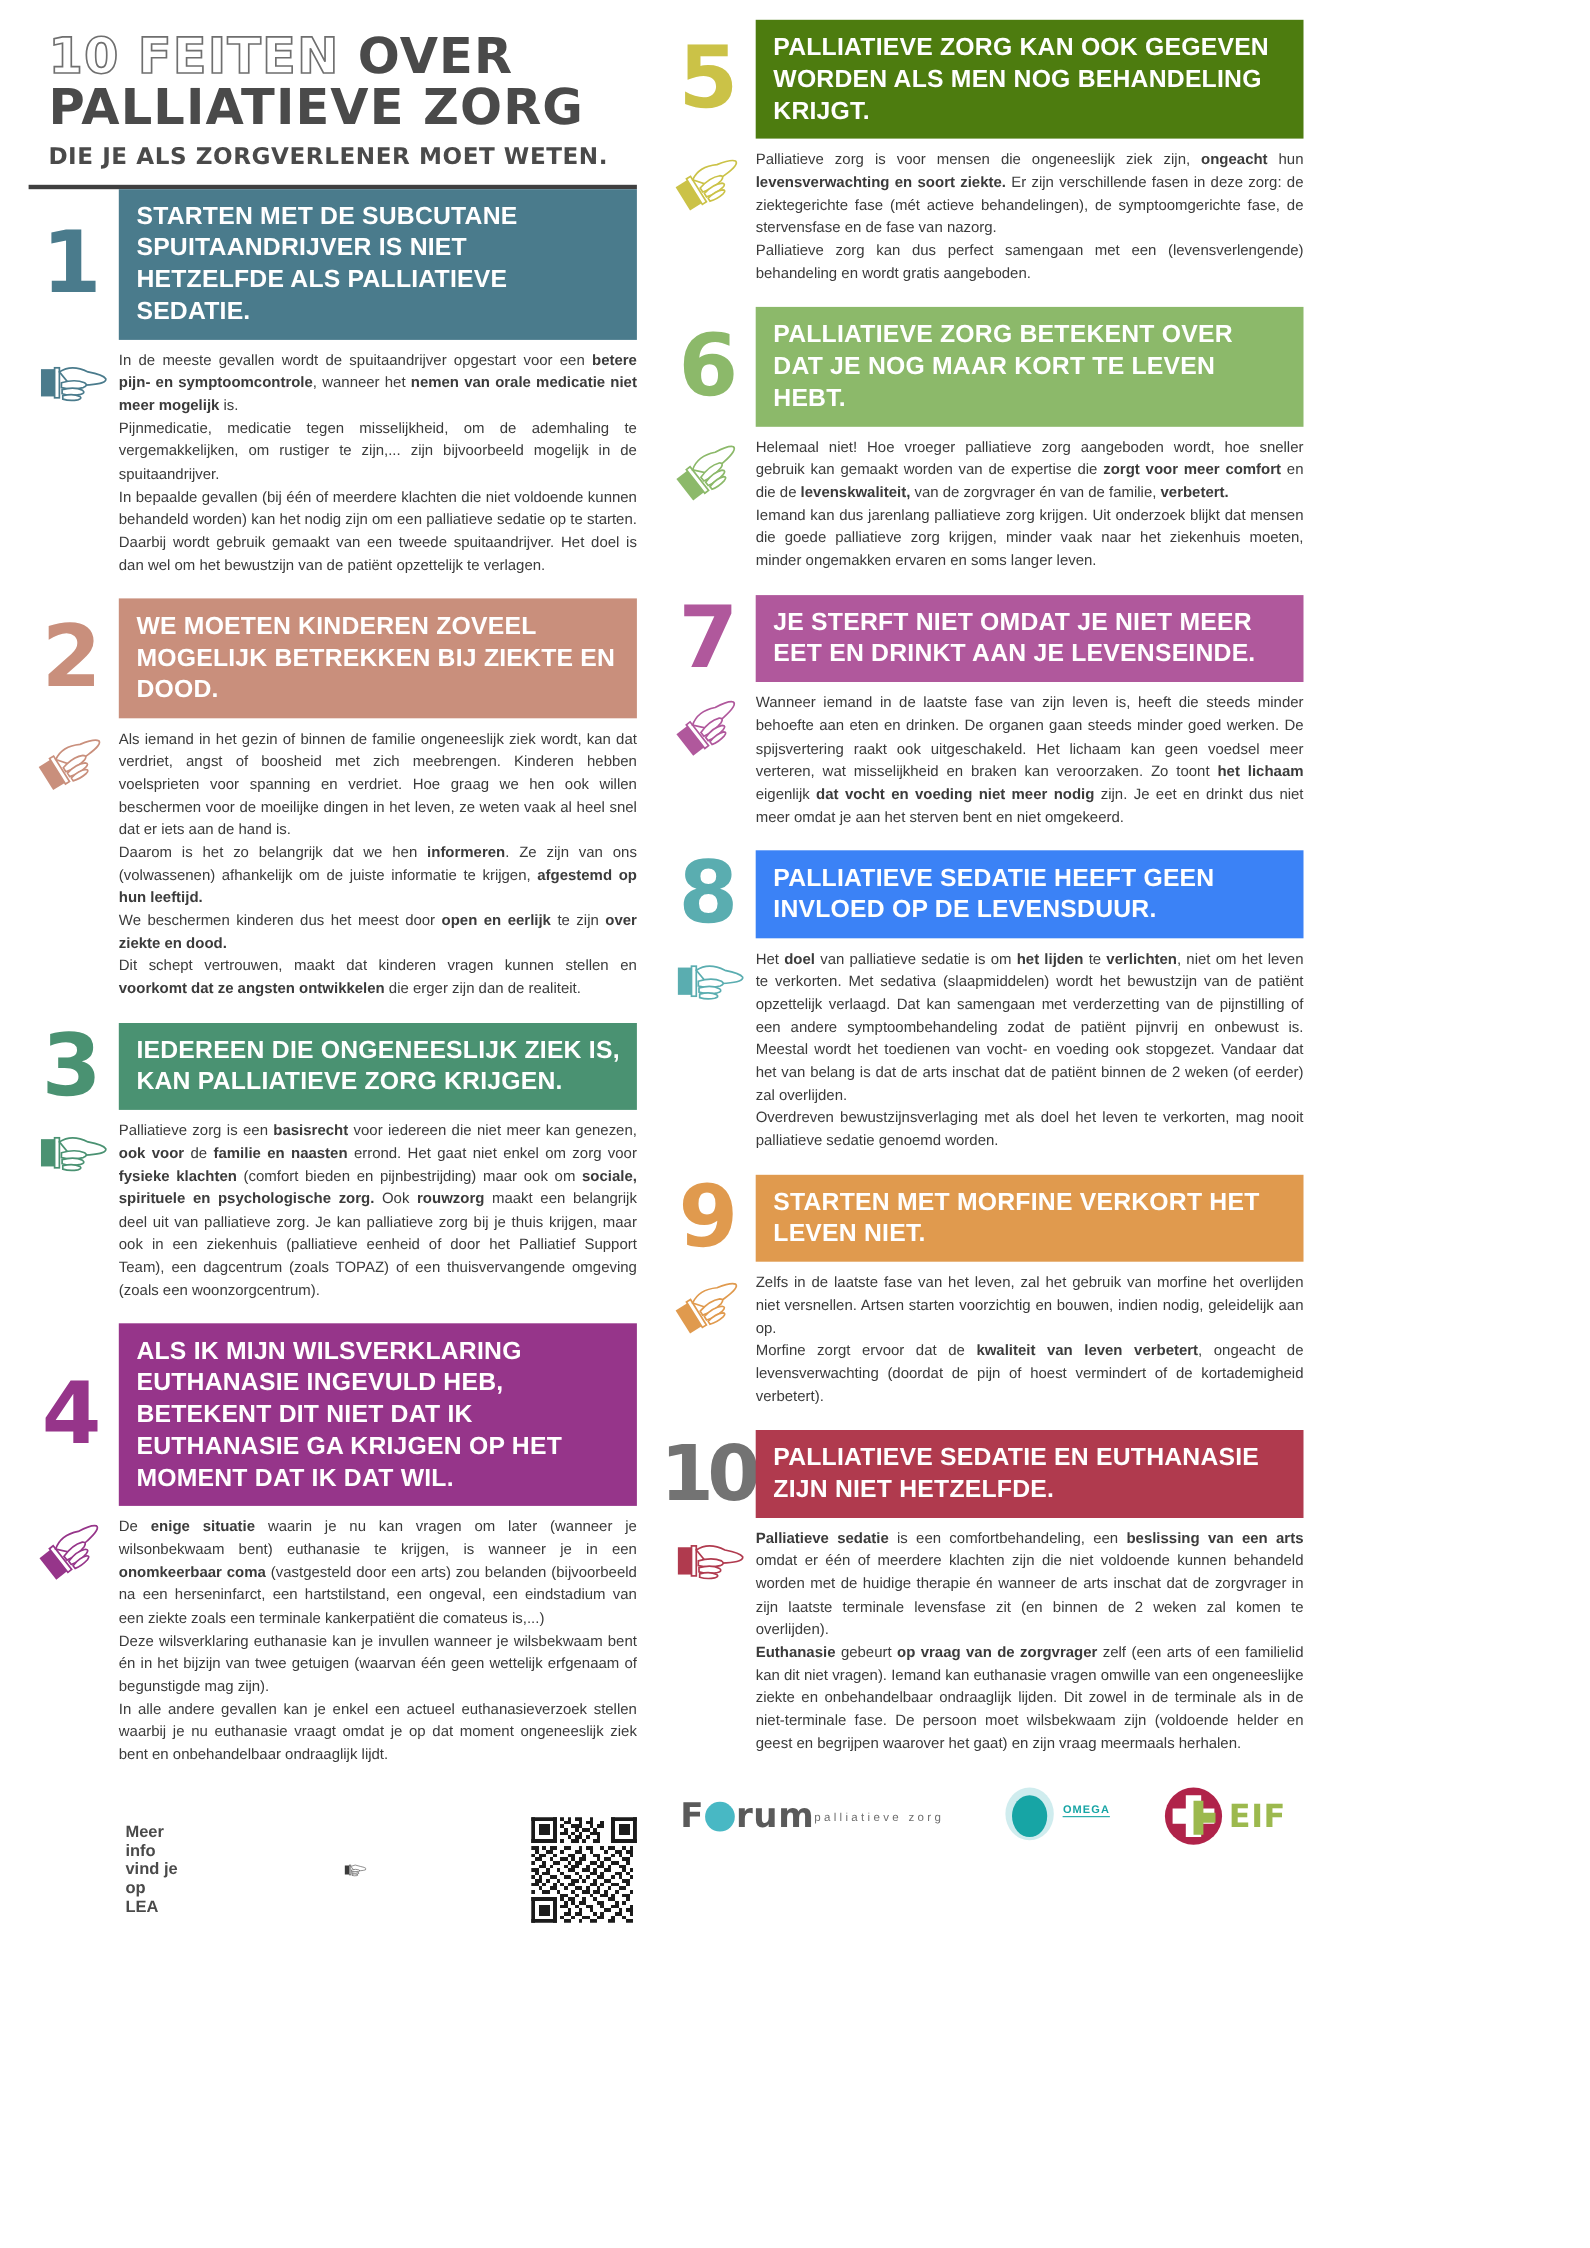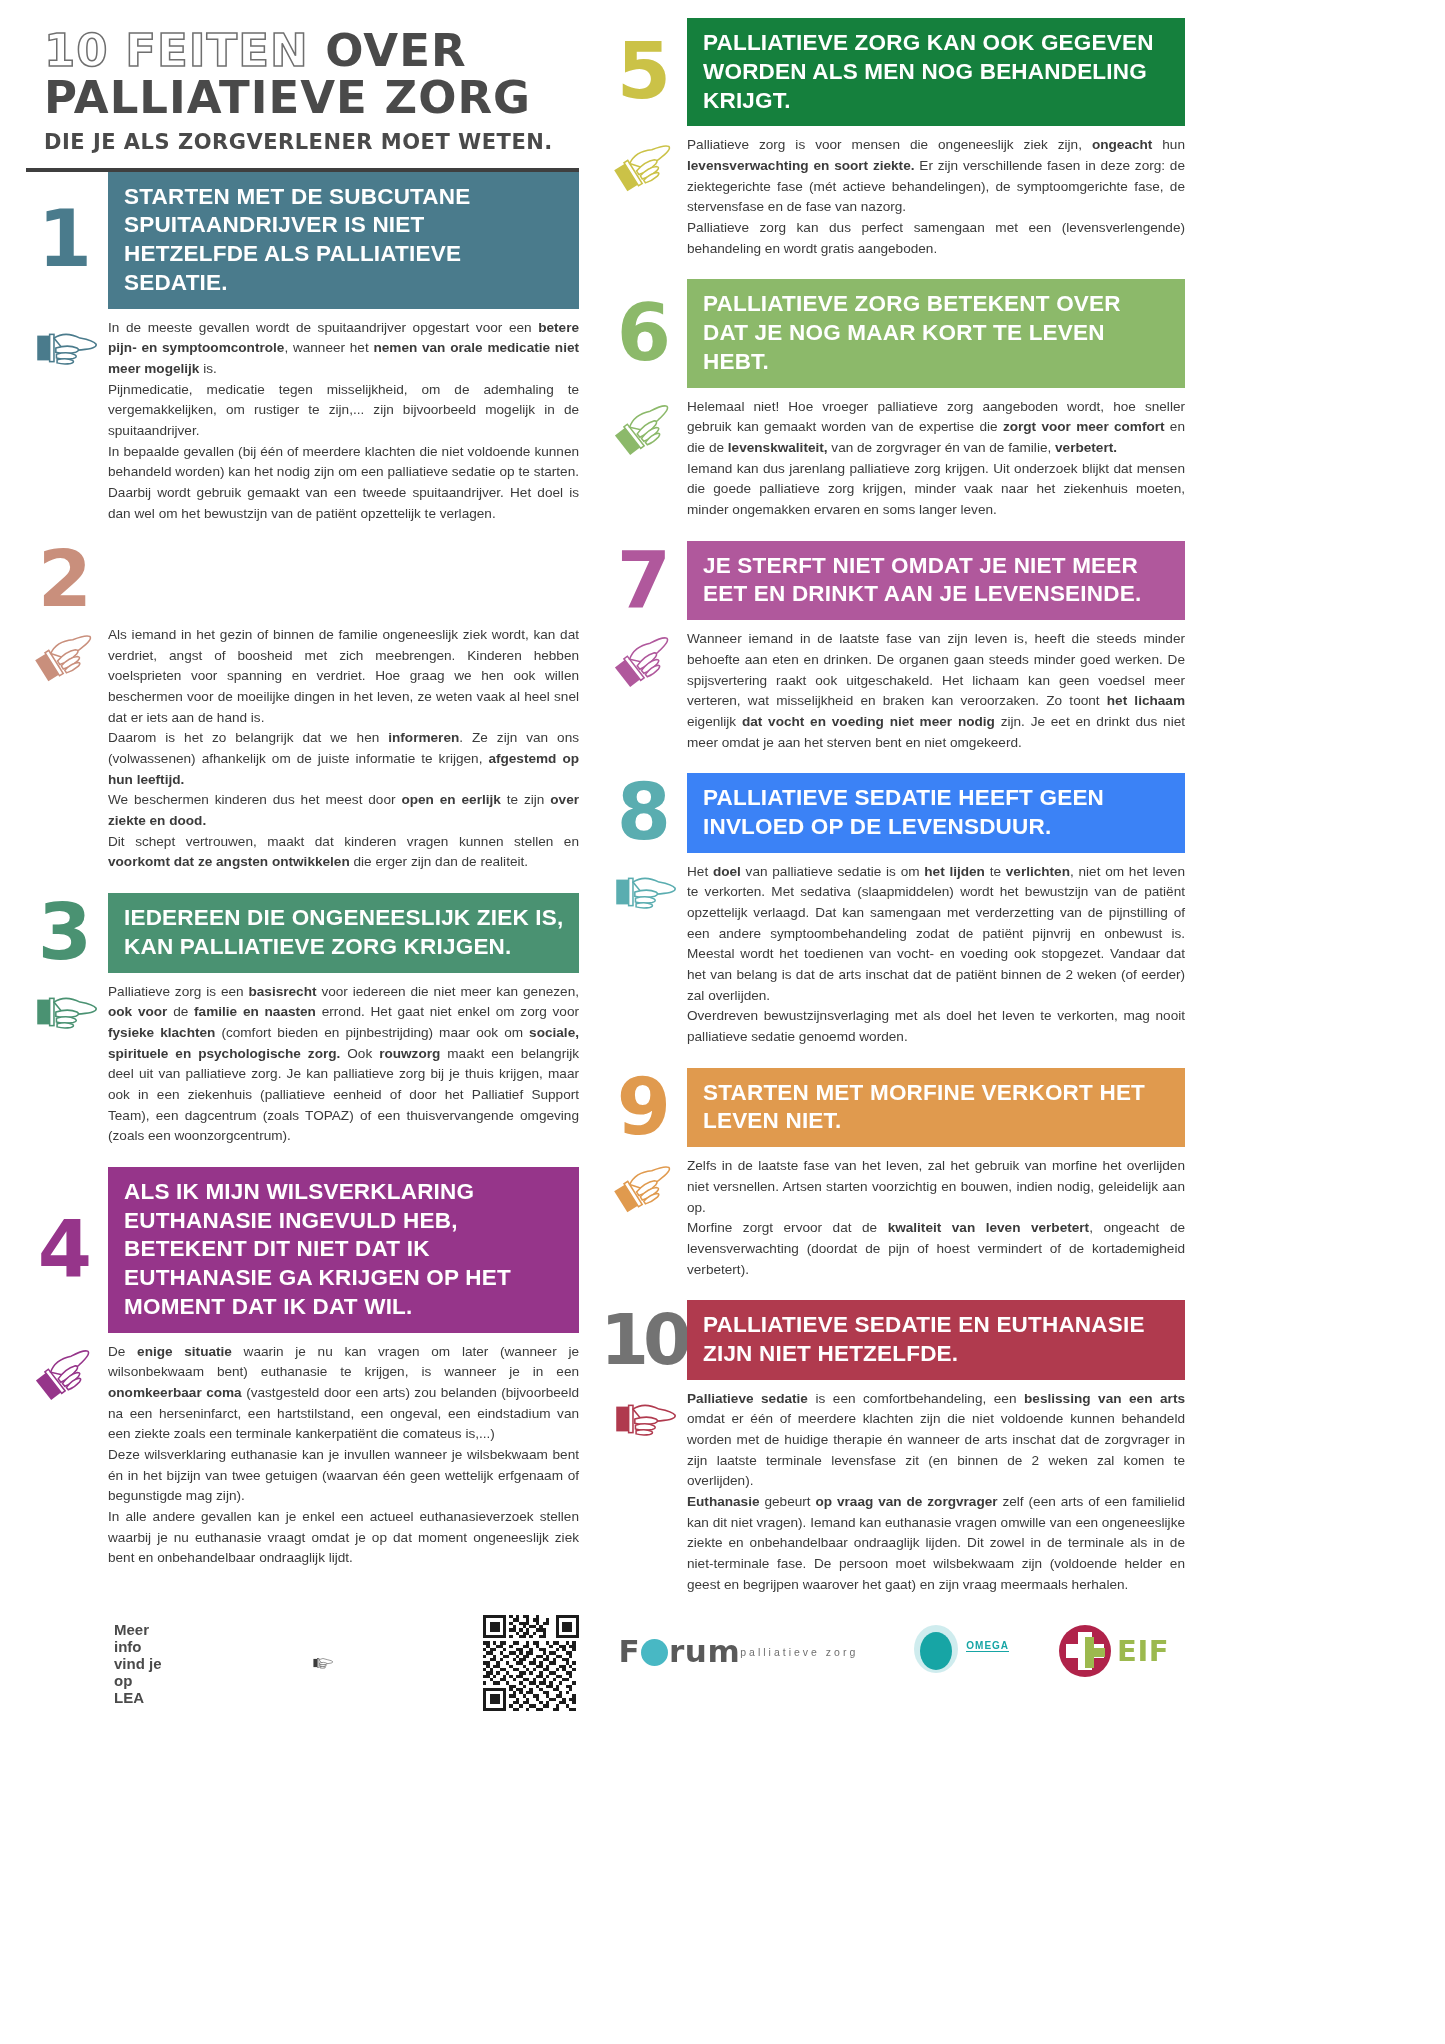--- a/index.html
+++ b/index.html
@@ -110,20 +110,21 @@
       <div class="para">
                 <p>In de meeste gevallen wordt de spuitaandrijver opgestart voor een <b>betere pijn- en symptoomcontrole</b>, wanneer het <b>nemen van orale medicatie niet meer mogelijk</b> is.<br>Pijnmedicatie, medicatie tegen misselijkheid, om de ademhaling te vergemakkelijken, om rustiger te zijn,... zijn bijvoorbeeld mogelijk in de spuitaandrijver.<br>In bepaalde gevallen (bij één of meerdere klachten die niet voldoende kunnen behandeld worden) kan het nodig zijn om een palliatieve sedatie op te starten. Daarbij wordt gebruik gemaakt van een tweede spuitaandrijver. Het doel is dan wel om het bewustzijn van de patiënt opzettelijk te verlagen.</p>
               </div>
     </div>
           </div>
           <div class="fact">
             <div class="fact-head">
       <div class="numwrap">
         <div class="num" style="color:#c98f7c">2</div>
       </div>
+      <div class="title" style="background:#c98f7c">WE MOETEN KINDEREN ZOVEEL MOGELIJK BETREKKEN BIJ ZIEKTE EN DOOD.</div>
     </div>
     <div class="fact-body">
       <div class="handwrap">
                 <svg class="hand tilt" viewBox="0 0 100 76">
     <rect x="2" y="18" width="20" height="40" fill="#c98f7c"></rect>
     <rect x="22" y="16" width="7" height="44" fill="#ffffff" stroke="#c98f7c" stroke-width="2.5"></rect>
     <path d="M29 22 q18 -12 42 0 q22 4 26 10 q2 7 -24 9 q-20 2 -30 -2 z" fill="#ffffff" stroke="#c98f7c" stroke-width="2.5"></path>
     <path d="M32 38 q20 -6 34 0 q6 4 -2 7 q-16 4 -32 0 z" fill="#ffffff" stroke="#c98f7c" stroke-width="2.5"></path>
     <path d="M33 48 q18 -5 30 1 q5 4 -3 6 q-14 3 -27 -1 z" fill="#ffffff" stroke="#c98f7c" stroke-width="2.5"></path>
     <path d="M34 57 q15 -4 25 1 q4 3 -3 5 q-12 2 -22 -1 z" fill="#ffffff" stroke="#c98f7c" stroke-width="2.5"></path>
@@ -406,21 +407,21 @@
 
     </div>
 
     <div class="col-right">
       <div id="right-facts">
           <div class="fact">
             <div class="fact-head">
       <div class="numwrap">
         <div class="num" style="color:#cbc247">5</div>
       </div>
-      <div class="title" style="background:#15803d">PALLIATIEVE ZORG KAN OOK GEGEVEN WORDEN ALS MEN NOG BEHANDELING KRIJGT.</div>
+      <div class="title" style="background:#4d7c0f">PALLIATIEVE ZORG KAN OOK GEGEVEN WORDEN ALS MEN NOG BEHANDELING KRIJGT.</div>
     </div>
     <div class="fact-body">
       <div class="handwrap">
                 <svg class="hand tilt" viewBox="0 0 100 76">
     <rect x="2" y="18" width="20" height="40" fill="#cbc247"></rect>
     <rect x="22" y="16" width="7" height="44" fill="#ffffff" stroke="#cbc247" stroke-width="2.5"></rect>
     <path d="M29 22 q18 -12 42 0 q22 4 26 10 q2 7 -24 9 q-20 2 -30 -2 z" fill="#ffffff" stroke="#cbc247" stroke-width="2.5"></path>
     <path d="M32 38 q20 -6 34 0 q6 4 -2 7 q-16 4 -32 0 z" fill="#ffffff" stroke="#cbc247" stroke-width="2.5"></path>
     <path d="M33 48 q18 -5 30 1 q5 4 -3 6 q-14 3 -27 -1 z" fill="#ffffff" stroke="#cbc247" stroke-width="2.5"></path>
     <path d="M34 57 q15 -4 25 1 q4 3 -3 5 q-12 2 -22 -1 z" fill="#ffffff" stroke="#cbc247" stroke-width="2.5"></path>

